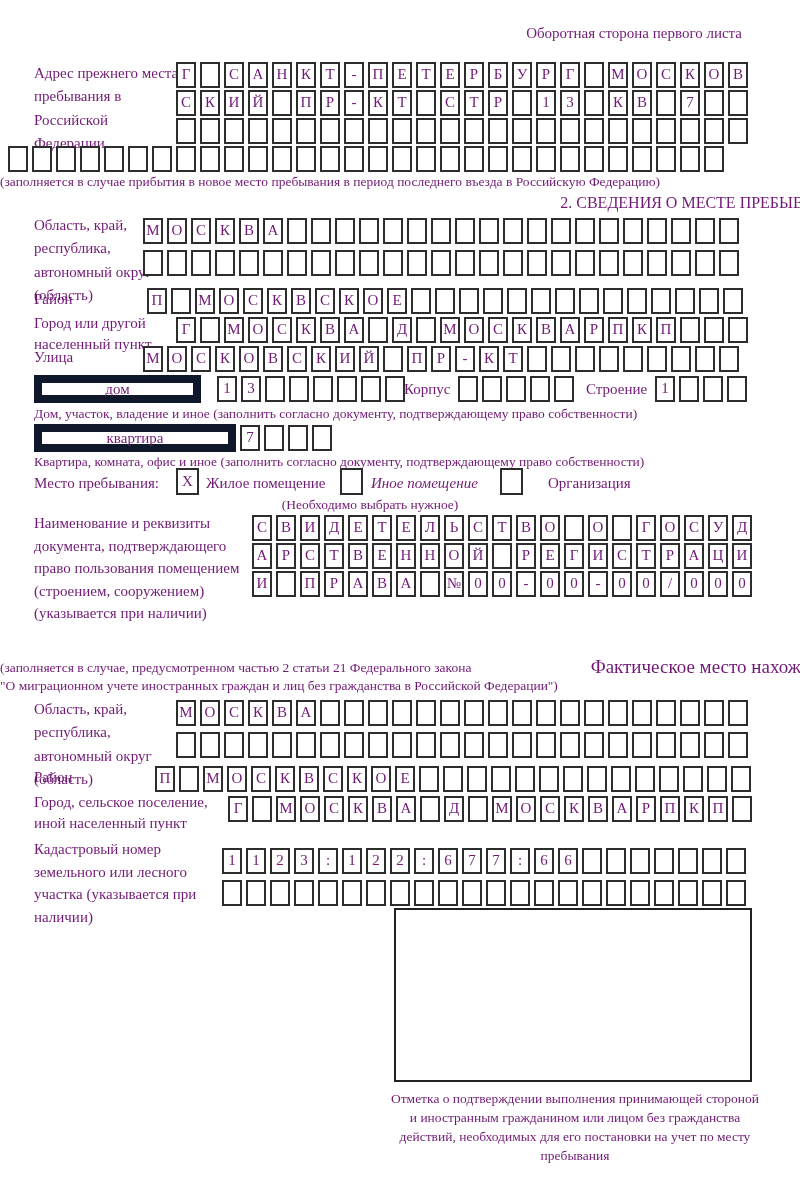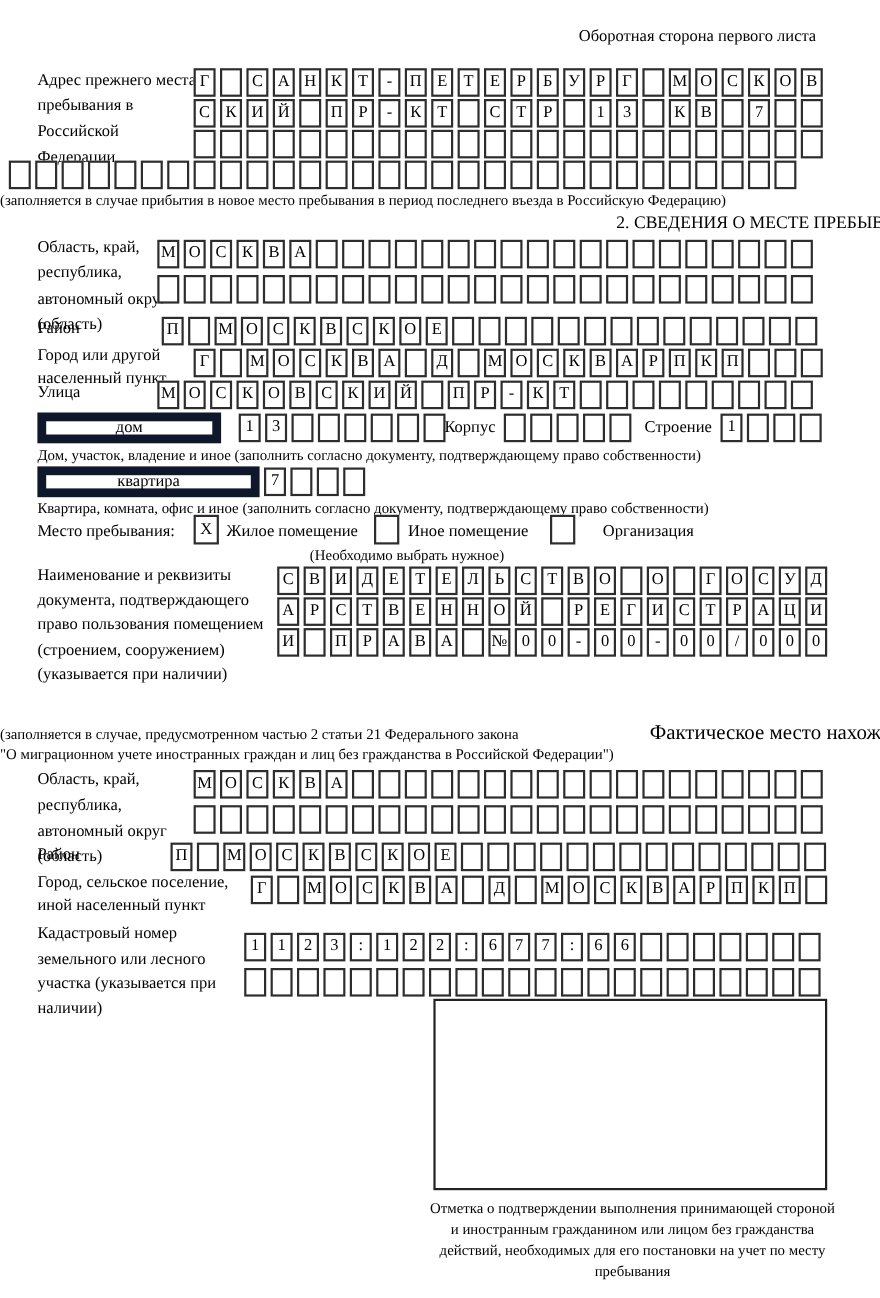--- a/index.html
+++ b/index.html
@@ -1,17 +1,17 @@
 <!DOCTYPE html>
 <html><head>
 <meta charset="utf-8">
 <style>
   html,body{margin:0;padding:0;background:#fff;}
   .page{position:relative;width:800px;height:1180px;background:#ffffff;
-        font-family:"Liberation Serif","DejaVu Serif",serif;color:#000000;overflow:hidden;}
+        font-family:"Liberation Serif","DejaVu Serif",serif;color:#701a75;overflow:hidden;}
   .abs{position:absolute;}
   .lbl{font-size:15px;line-height:1.55;}
   .cap{font-size:13.5px;}
   .boxrow{white-space:nowrap;}
   .cell{display:inline-block;box-sizing:border-box;width:20px;height:26px;border:2px solid #2d2d2d;
         margin-right:4px;text-align:center;font-size:15px;line-height:21px;vertical-align:top;background:#fff;}
   .widebox{box-sizing:border-box;border:8px solid #0f172a;height:28px;display:flex;
            align-items:center;justify-content:center;font-size:15px;background:#fff;}
   .chk{display:inline-block;box-sizing:border-box;width:23px;height:27px;border:2px solid #2d2d2d;
        text-align:center;font-size:15px;line-height:22px;vertical-align:middle;background:#fff;}
@@ -57,21 +57,21 @@
   <div class="abs cap" style="top:406px;left:34px;">Дом, участок, владение и иное (заполнить согласно документу, подтверждающему право собственности)</div>
 
   <div class="abs widebox" style="top:424px;left:34px;width:202px;">квартира</div>
   <div class="abs boxrow" style="top:425px;left:240px;"><span class="cell">7</span><span class="cell"></span><span class="cell"></span><span class="cell"></span></div>
   <div class="abs cap" style="top:454px;left:34px;">Квартира, комната, офис и иное (заполнить согласно документу, подтверждающему право собственности)</div>
 
   <div class="abs lbl" style="top:472px;left:34px;">Место пребывания:</div>
   <span class="abs chk" style="top:468px;left:176px;">X</span>
   <div class="abs lbl" style="top:472px;left:206px;">Жилое помещение</div>
   <span class="abs chk" style="top:468px;left:340px;"></span>
-  <div class="abs lbl" style="top:472px;left:371px;">Иное помещение</div>
+  <div class="abs lbl" style="top:472px;left:371px;font-style:italic;">Иное помещение</div>
   <span class="abs chk" style="top:468px;left:500px;"></span>
   <div class="abs lbl" style="top:472px;left:548px;">Организация</div>
   <div class="abs cap" style="top:497px;left:0;width:740px;text-align:center;font-family:Liberation Serif, serif;">(Необходимо выбрать нужное)</div>
 
   <div class="abs lbl" style="top:512px;left:34px;width:214px;line-height:1.5;">Наименование и реквизиты документа, подтверждающего право пользования помещением (строением, сооружением) (указывается при наличии)</div>
   <div class="abs boxrow" style="top:515px;left:252px;"><span class="cell">С</span><span class="cell">В</span><span class="cell">И</span><span class="cell">Д</span><span class="cell">Е</span><span class="cell">Т</span><span class="cell">Е</span><span class="cell">Л</span><span class="cell">Ь</span><span class="cell">С</span><span class="cell">Т</span><span class="cell">В</span><span class="cell">О</span><span class="cell"></span><span class="cell">О</span><span class="cell"></span><span class="cell">Г</span><span class="cell">О</span><span class="cell">С</span><span class="cell">У</span><span class="cell">Д</span></div>
   <div class="abs boxrow" style="top:543px;left:252px;"><span class="cell">А</span><span class="cell">Р</span><span class="cell">С</span><span class="cell">Т</span><span class="cell">В</span><span class="cell">Е</span><span class="cell">Н</span><span class="cell">Н</span><span class="cell">О</span><span class="cell">Й</span><span class="cell"></span><span class="cell">Р</span><span class="cell">Е</span><span class="cell">Г</span><span class="cell">И</span><span class="cell">С</span><span class="cell">Т</span><span class="cell">Р</span><span class="cell">А</span><span class="cell">Ц</span><span class="cell">И</span></div>
   <div class="abs boxrow" style="top:571px;left:252px;"><span class="cell">И</span><span class="cell"></span><span class="cell">П</span><span class="cell">Р</span><span class="cell">А</span><span class="cell">В</span><span class="cell">А</span><span class="cell"></span><span class="cell">№</span><span class="cell">0</span><span class="cell">0</span><span class="cell">-</span><span class="cell">0</span><span class="cell">0</span><span class="cell">-</span><span class="cell">0</span><span class="cell">0</span><span class="cell">/</span><span class="cell">0</span><span class="cell">0</span><span class="cell">0</span></div>
 
   <div class="abs title" style="top:656px;left:0;font-size:19px;">Фактическое место нахождения</div>

